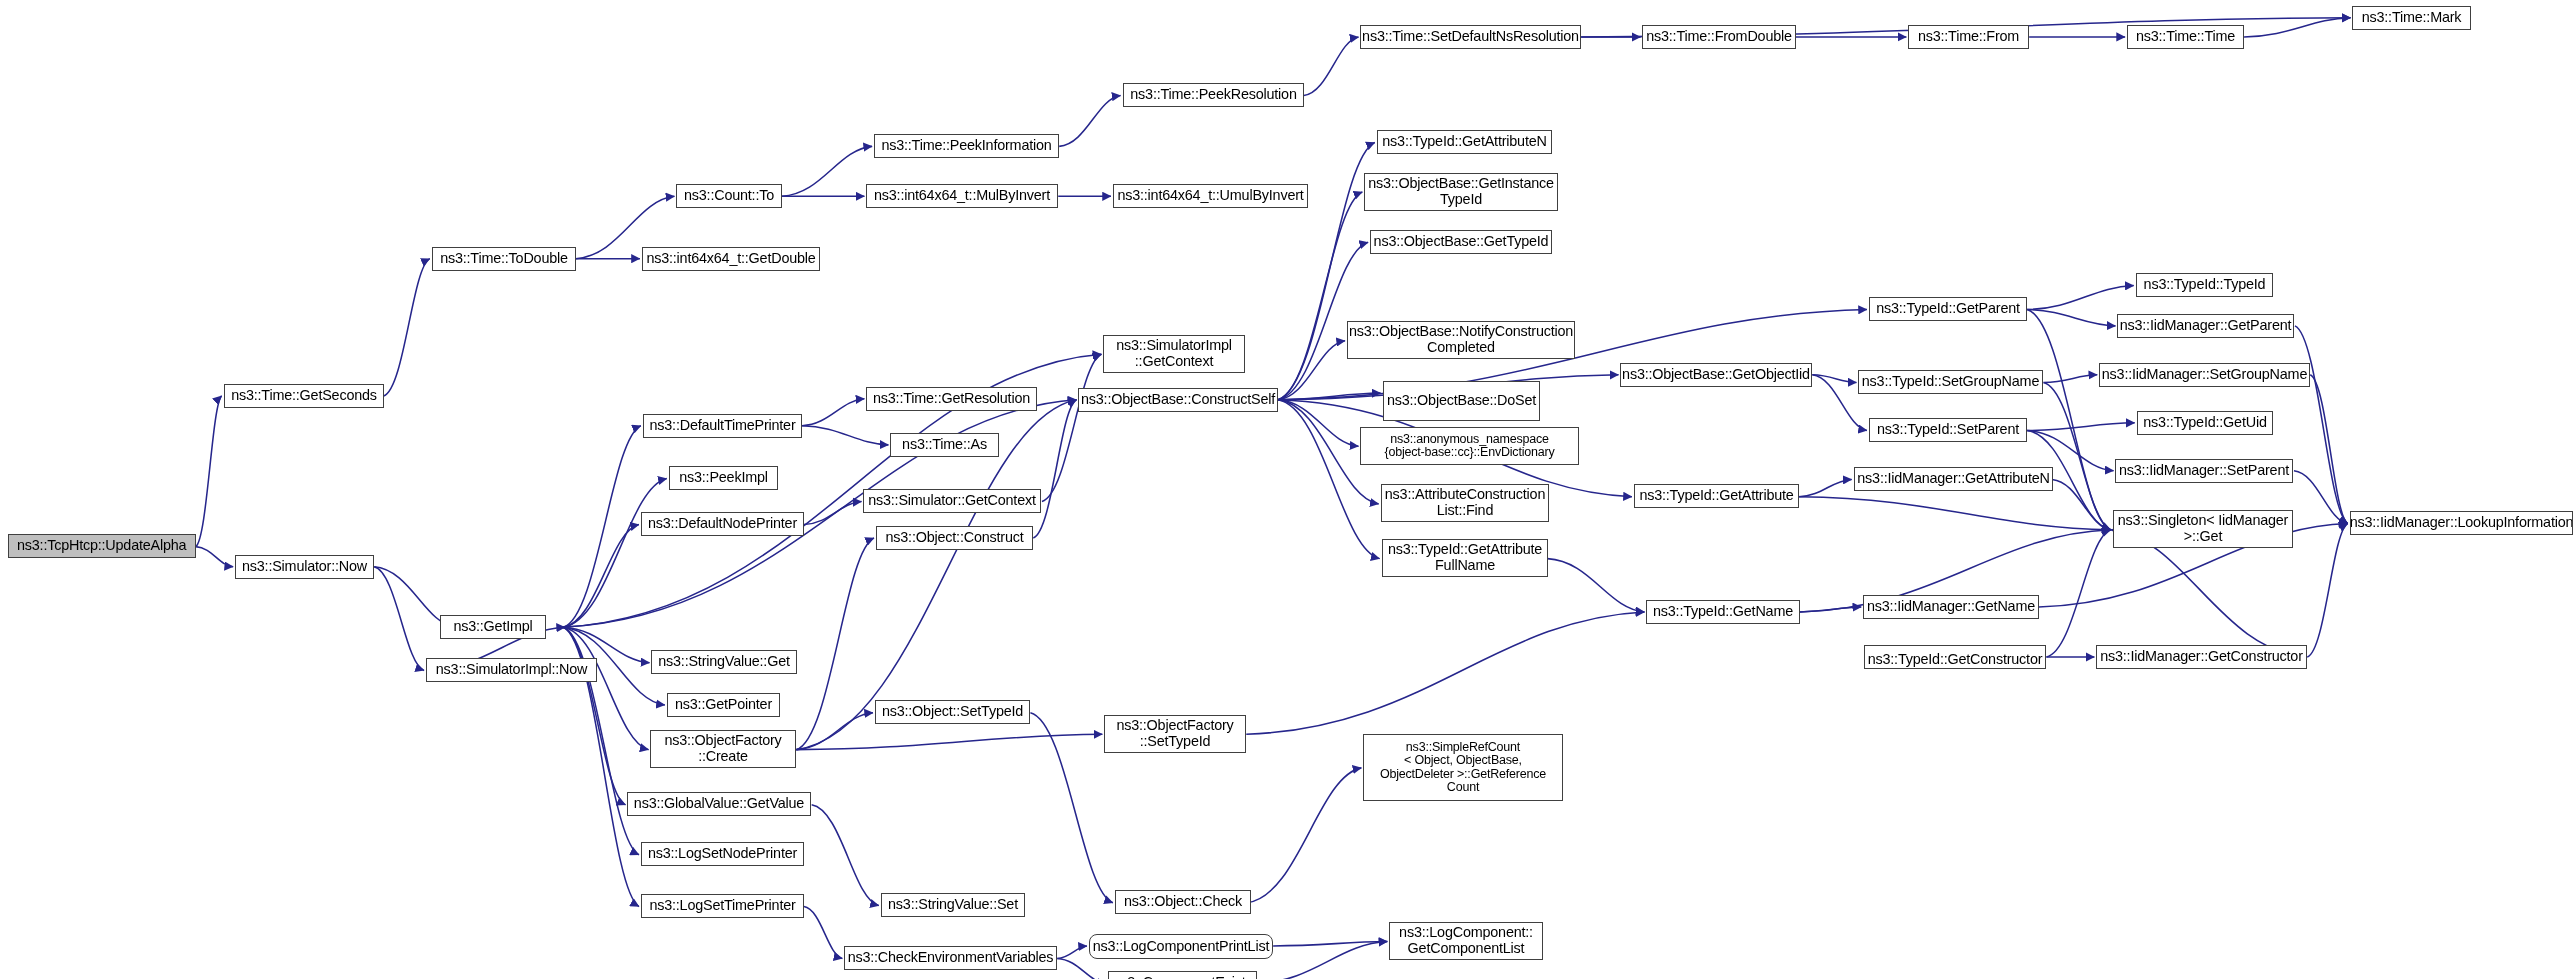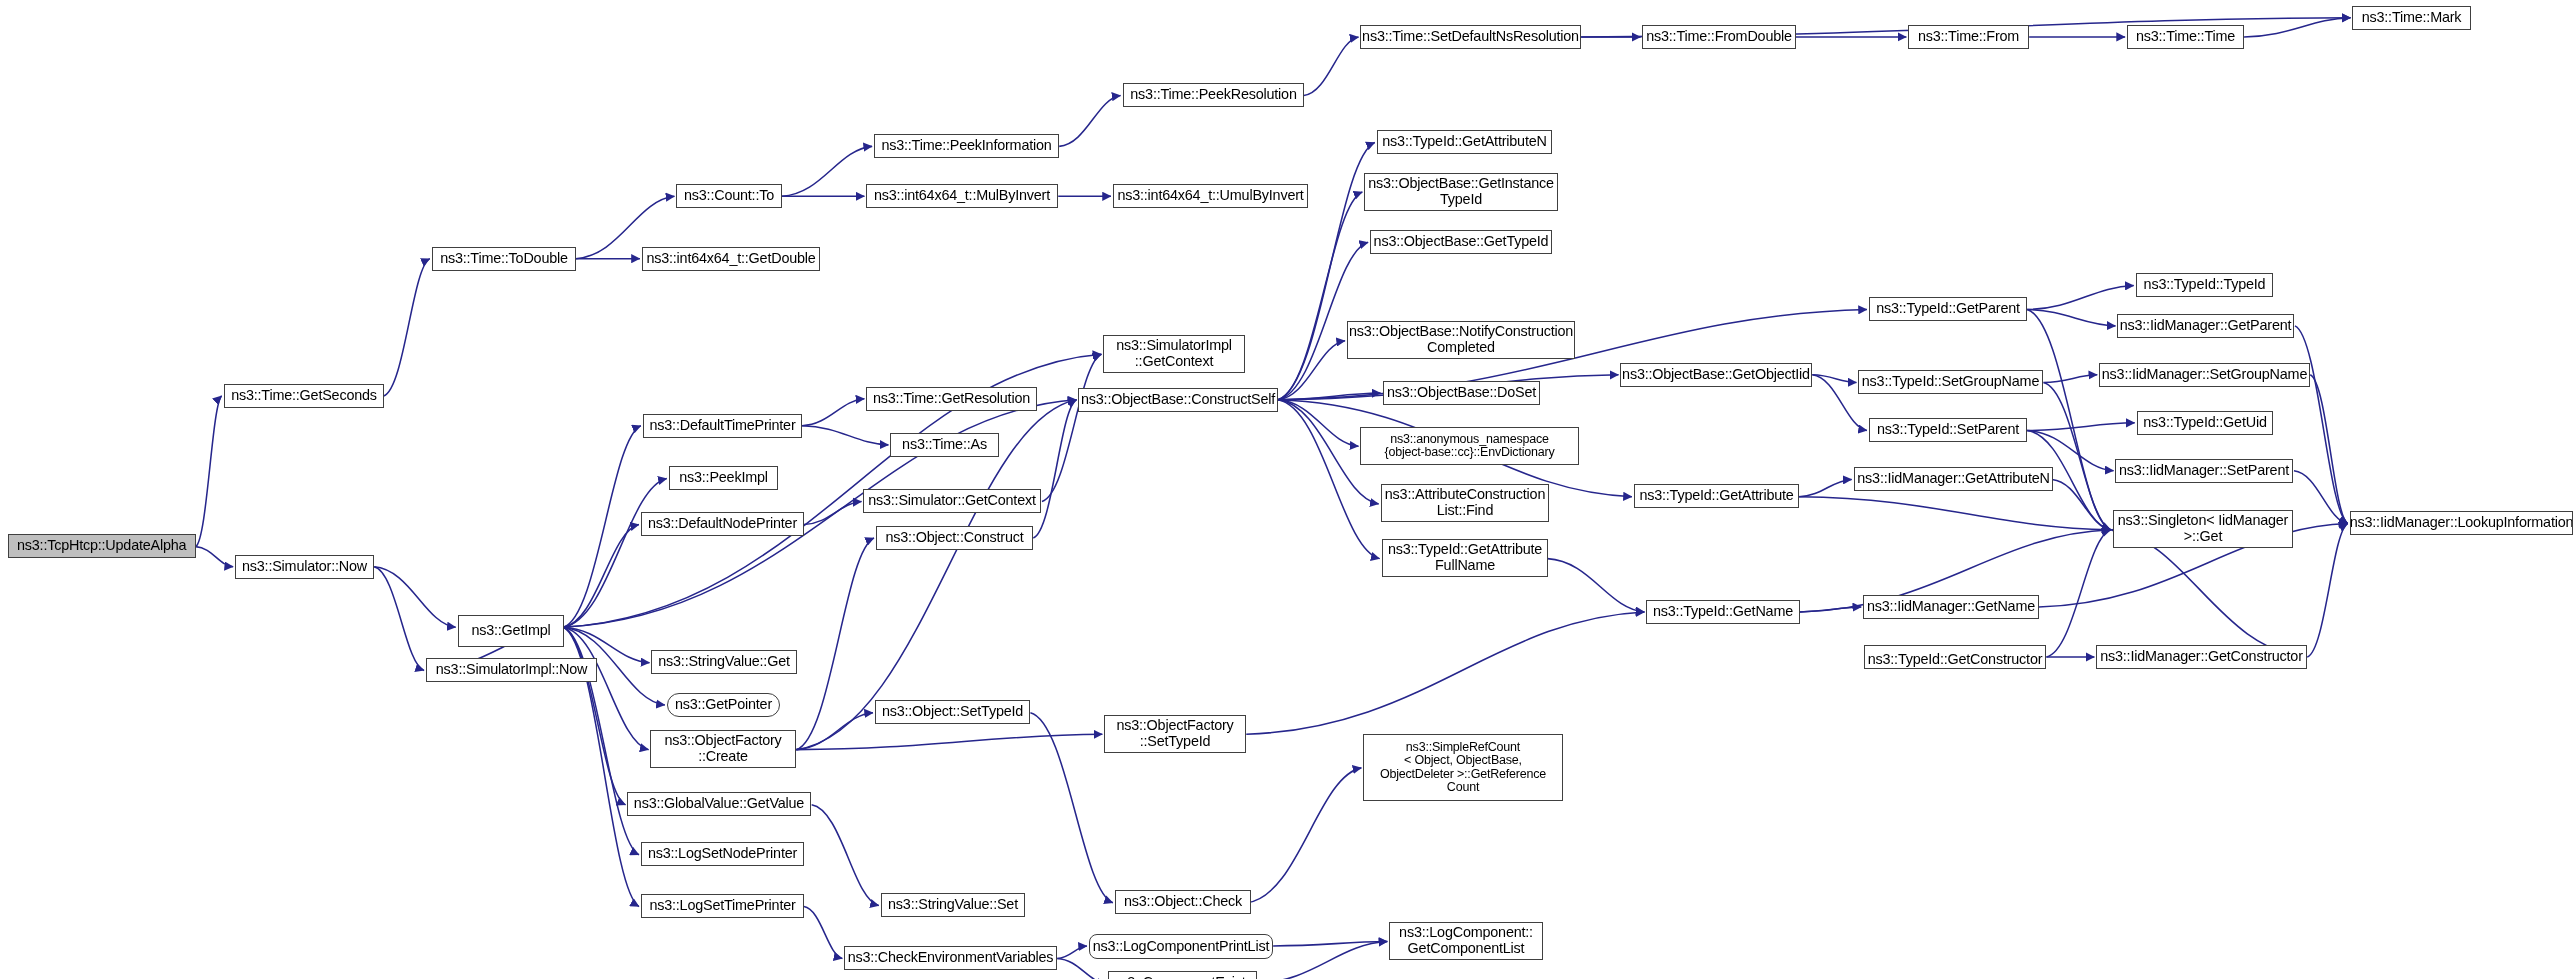--- a/index.html
+++ b/index.html
@@ -148,39 +148,39 @@
       </div>
       <div class="node" style="left: 1908px; top: 25px; width: 121px; height: 24px;">
         <span>ns3::Time::From</span>
       </div>
       <div class="node" style="left: 2127px; top: 25px; width: 117px; height: 24px;">
         <span>ns3::Time::Time</span>
       </div>
       <div class="node" style="left: 2352px; top: 5.8px; width: 119px; height: 24px;">
         <span>ns3::Time::Mark</span>
       </div>
-      <div class="node" style="left: 458px; top: 615px; width: 106px; height: 32px;">
+      <div class="node" style="left: 440px; top: 615px; width: 106px; height: 24px;">
         <span>ns3::GetImpl</span>
       </div>
       <div class="node" style="left: 426px; top: 658px; width: 171px; height: 24px;">
         <span>ns3::SimulatorImpl::Now</span>
       </div>
       <div class="node" style="left: 643px; top: 414px; width: 159px; height: 24px;">
         <span>ns3::DefaultTimePrinter</span>
       </div>
       <div class="node" style="left: 669px; top: 466px; width: 109px; height: 24px;">
         <span>ns3::PeekImpl</span>
       </div>
       <div class="node" style="left: 641px; top: 512px; width: 163px; height: 24px;">
         <span>ns3::DefaultNodePrinter</span>
       </div>
       <div class="node" style="left: 651px; top: 650px; width: 146px; height: 24px;">
         <span>ns3::StringValue::Get</span>
       </div>
-      <div class="node" style="left: 667px; top: 693px; width: 113px; height: 24px; border-radius: 12px;">
+      <div class="node" style="left: 667px; top: 693px; width: 113px; height: 24px;">
         <span>ns3::GetPointer</span>
       </div>
       <div class="node" style="left: 650px; top: 730px; width: 146px; height: 38px;">
         <span>ns3::ObjectFactory
 ::Create</span>
       </div>
       <div class="node" style="left: 627px; top: 792px; width: 184px; height: 24px;">
         <span>ns3::GlobalValue::GetValue</span>
       </div>
       <div class="node" style="left: 641px; top: 842px; width: 163px; height: 24px;">
@@ -237,21 +237,21 @@
         <span>ns3::ObjectBase::GetInstance
 TypeId</span>
       </div>
       <div class="node" style="left: 1370px; top: 230px; width: 182px; height: 24px;">
         <span>ns3::ObjectBase::GetTypeId</span>
       </div>
       <div class="node" style="left: 1347px; top: 321px; width: 228px; height: 38px;">
         <span>ns3::ObjectBase::NotifyConstruction
 Completed</span>
       </div>
-      <div class="node" style="left: 1383px; top: 381px; width: 157px; height: 24px;">
+      <div class="node" style="left: 1383px; top: 381px; width: 157px; height: 40px;">
         <span>ns3::ObjectBase::DoSet</span>
       </div>
       <div class="node small" style="left: 1360px; top: 427px; width: 219px; height: 38px;">
         <span>ns3::anonymous_namespace
 {object-base::cc}::EnvDictionary</span>
       </div>
       <div class="node" style="left: 1381px; top: 484px; width: 168px; height: 38px;">
         <span>ns3::AttributeConstruction
 List::Find</span>
       </div>

